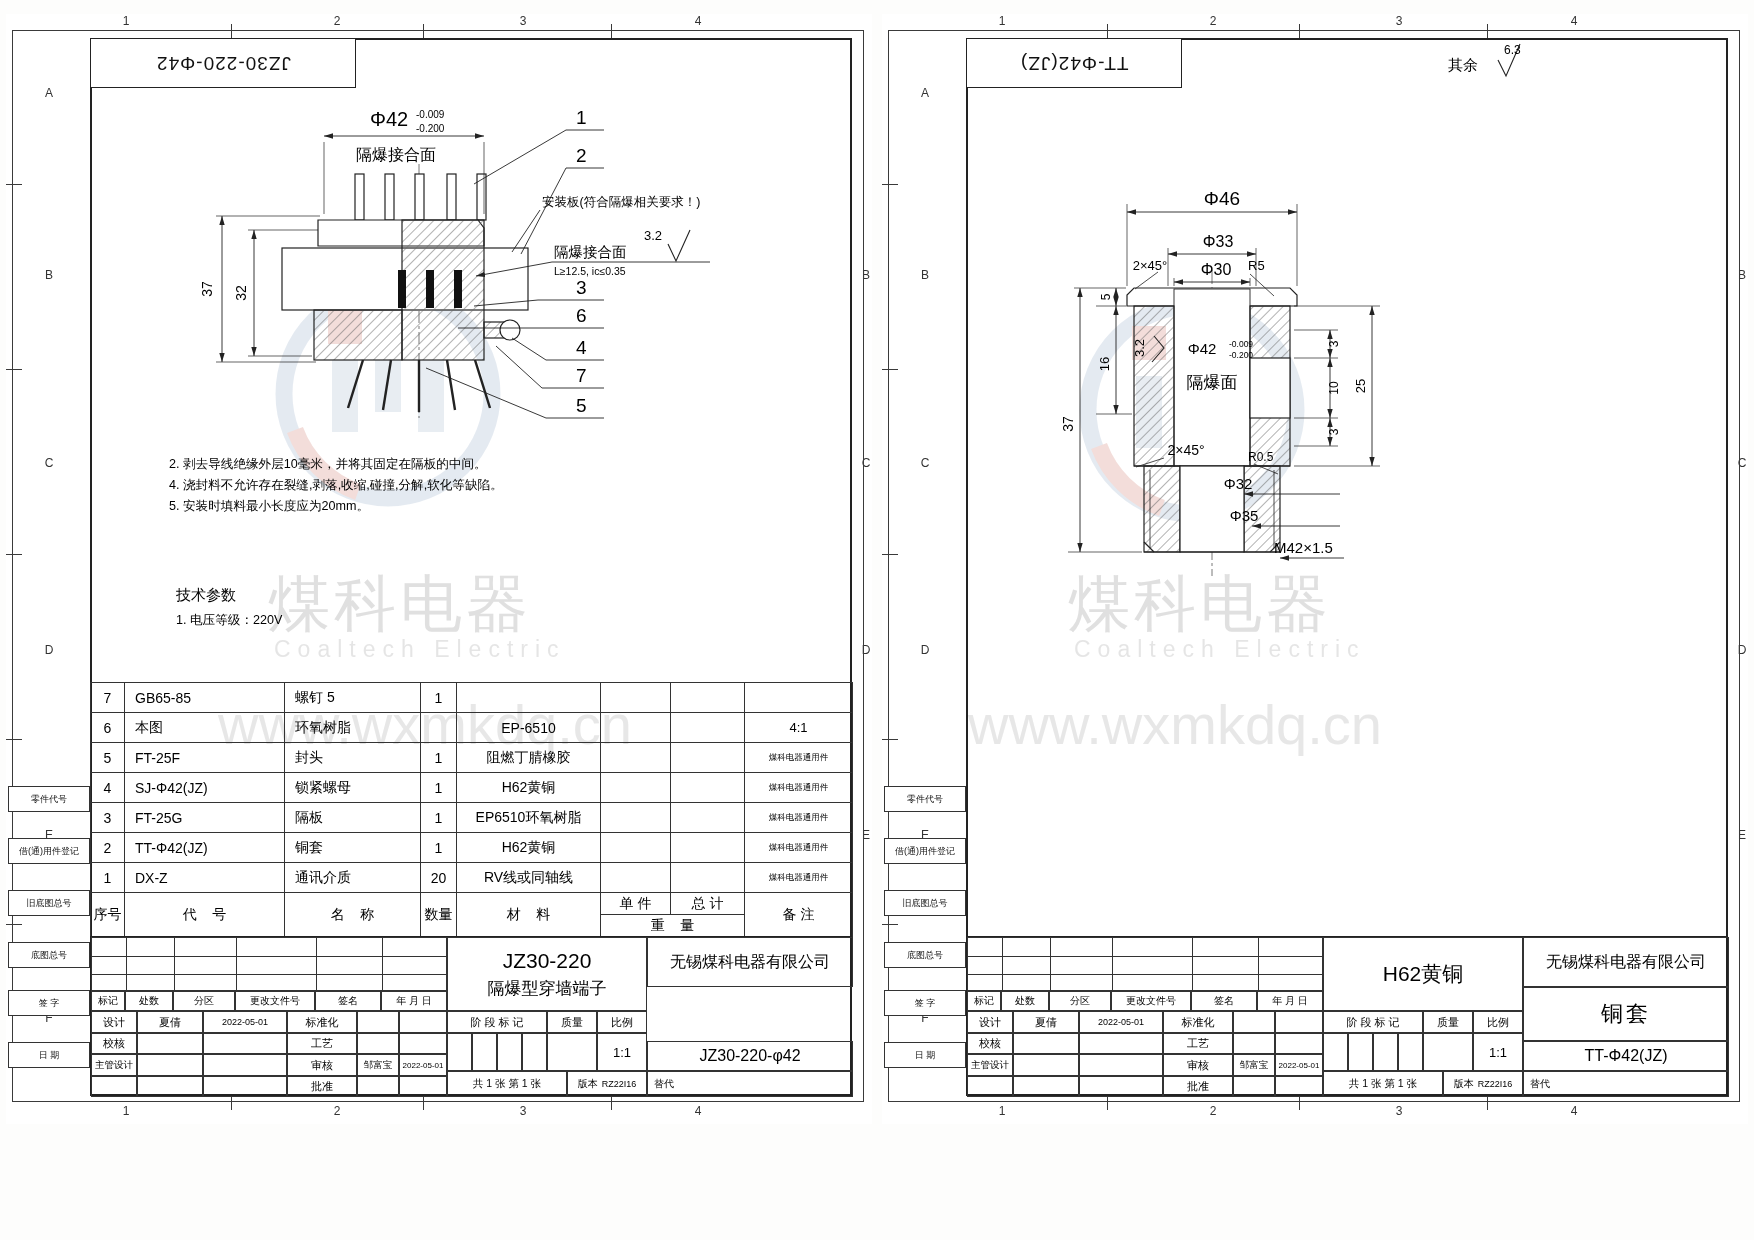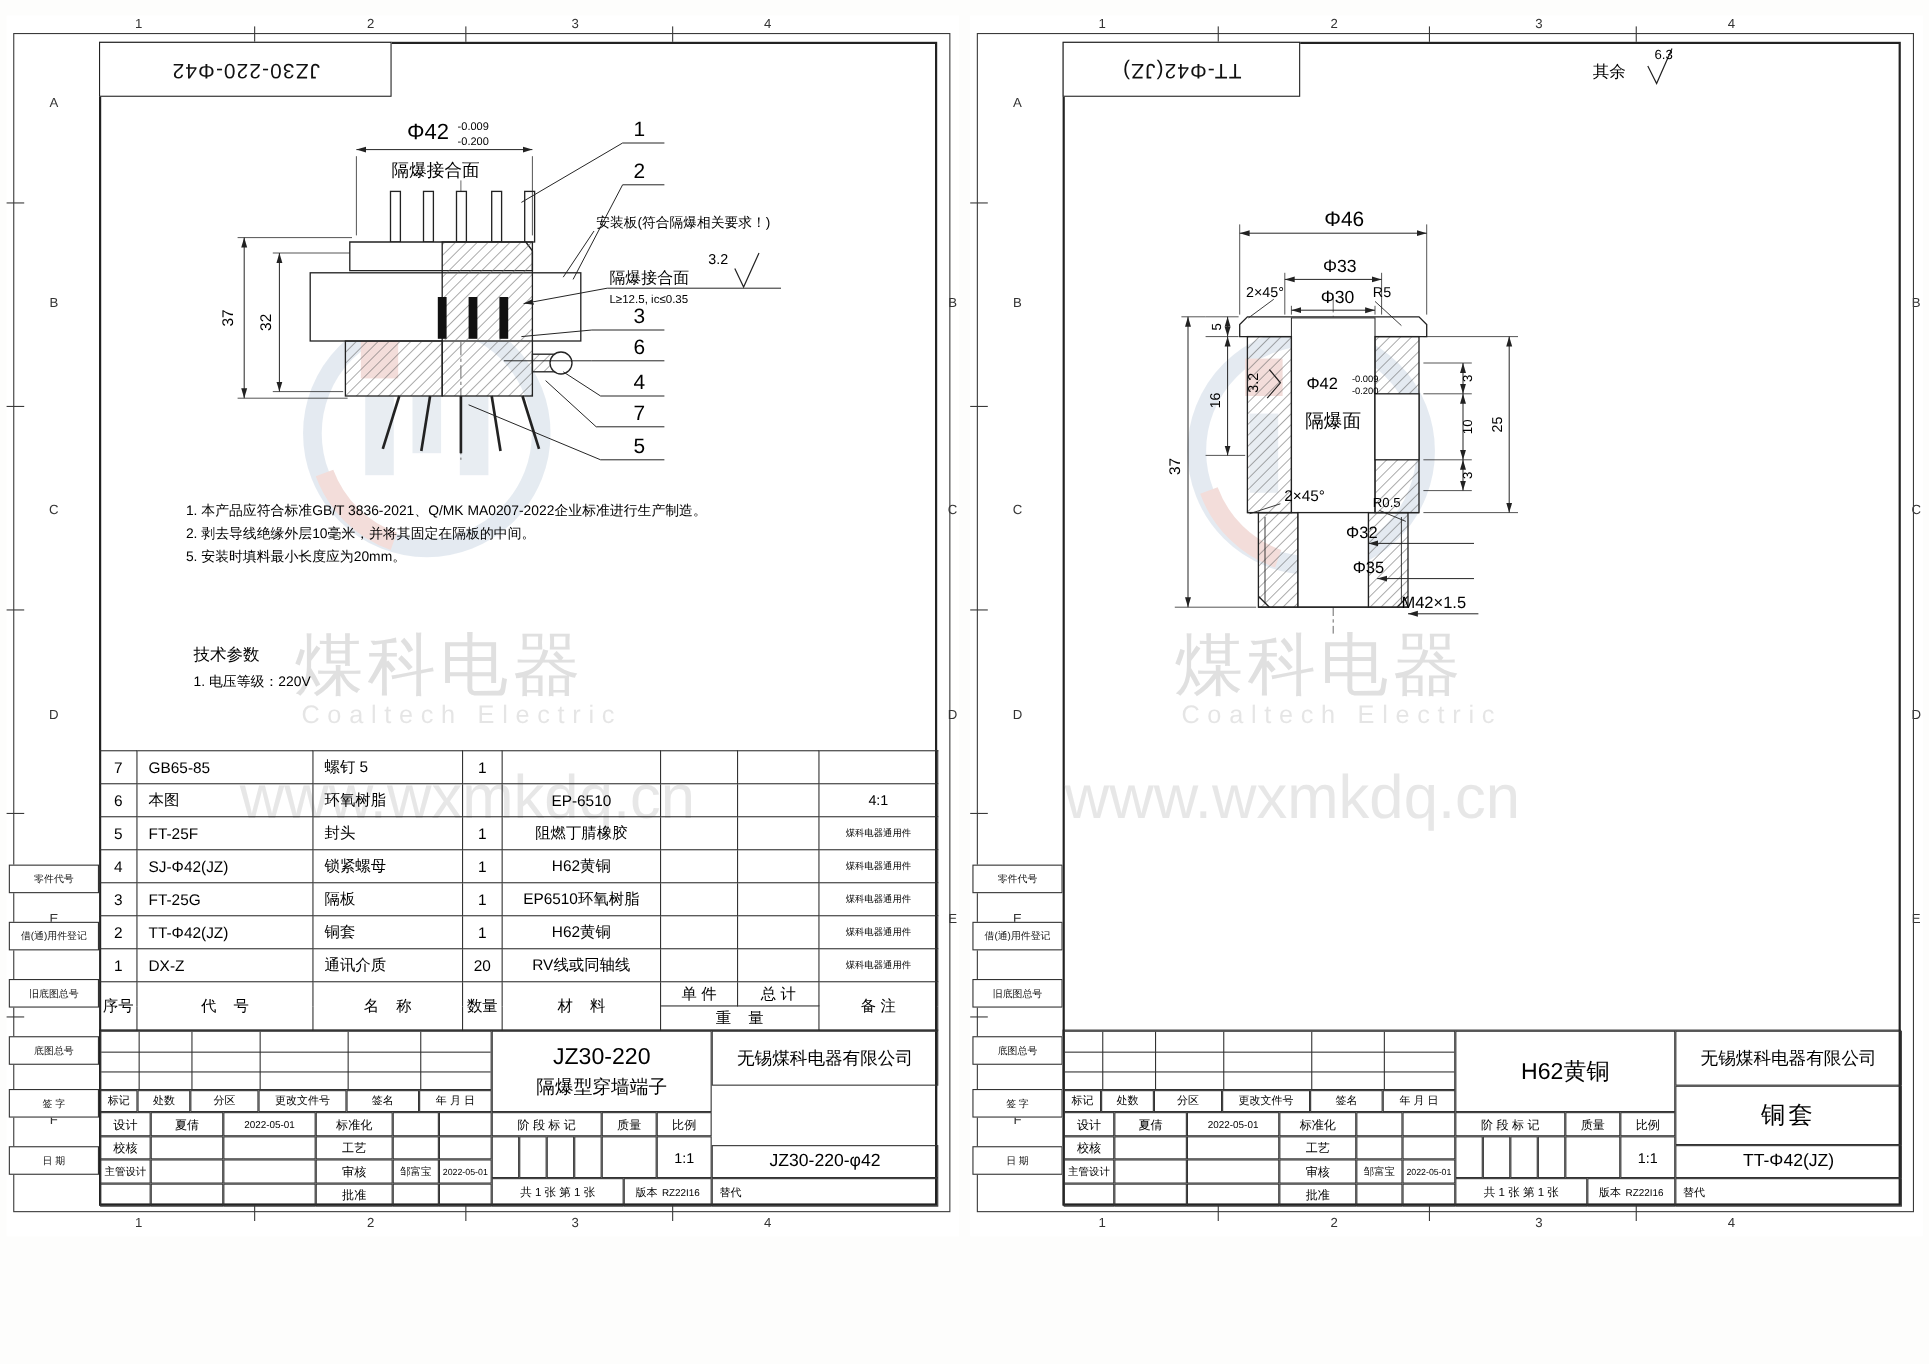--- a/index.html
+++ b/index.html
@@ -169,22 +169,22 @@
       <text x="548" y="261" font-size="10.5">L≥12.5, ic≤0.35</text>
       <text x="570" y="280" font-size="19">3</text>
       <text x="570" y="308" font-size="19">6</text>
       <text x="570" y="340" font-size="19">4</text>
       <text x="570" y="368" font-size="19">7</text>
       <text x="570" y="398" font-size="19">5</text>
     </g>
   </svg>
 
   <div class="tc" style="left:163px;top:440px">
-    <div class="i">1. 本产品应符合标准GB/T 3836-2021、Q/MK MA0207-2022企业标准进行生产制造。</div>
     <div class="i">2. 剥去导线绝缘外层10毫米，并将其固定在隔板的中间。</div>
+    <div class="i">4. 浇封料不允许存在裂缝,剥落,收缩,碰撞,分解,软化等缺陷。</div>
     <div class="i">5. 安装时填料最小长度应为20mm。</div>
   </div>
   <div class="tc" style="left:170px;top:572px">
     <div class="t" style="font-size:15px">技术参数</div>
     <div class="i">1. 电压等级：220V</div>
   </div>
 
   <table class="parts">
     <colgroup>
           <col style="width:34px">

